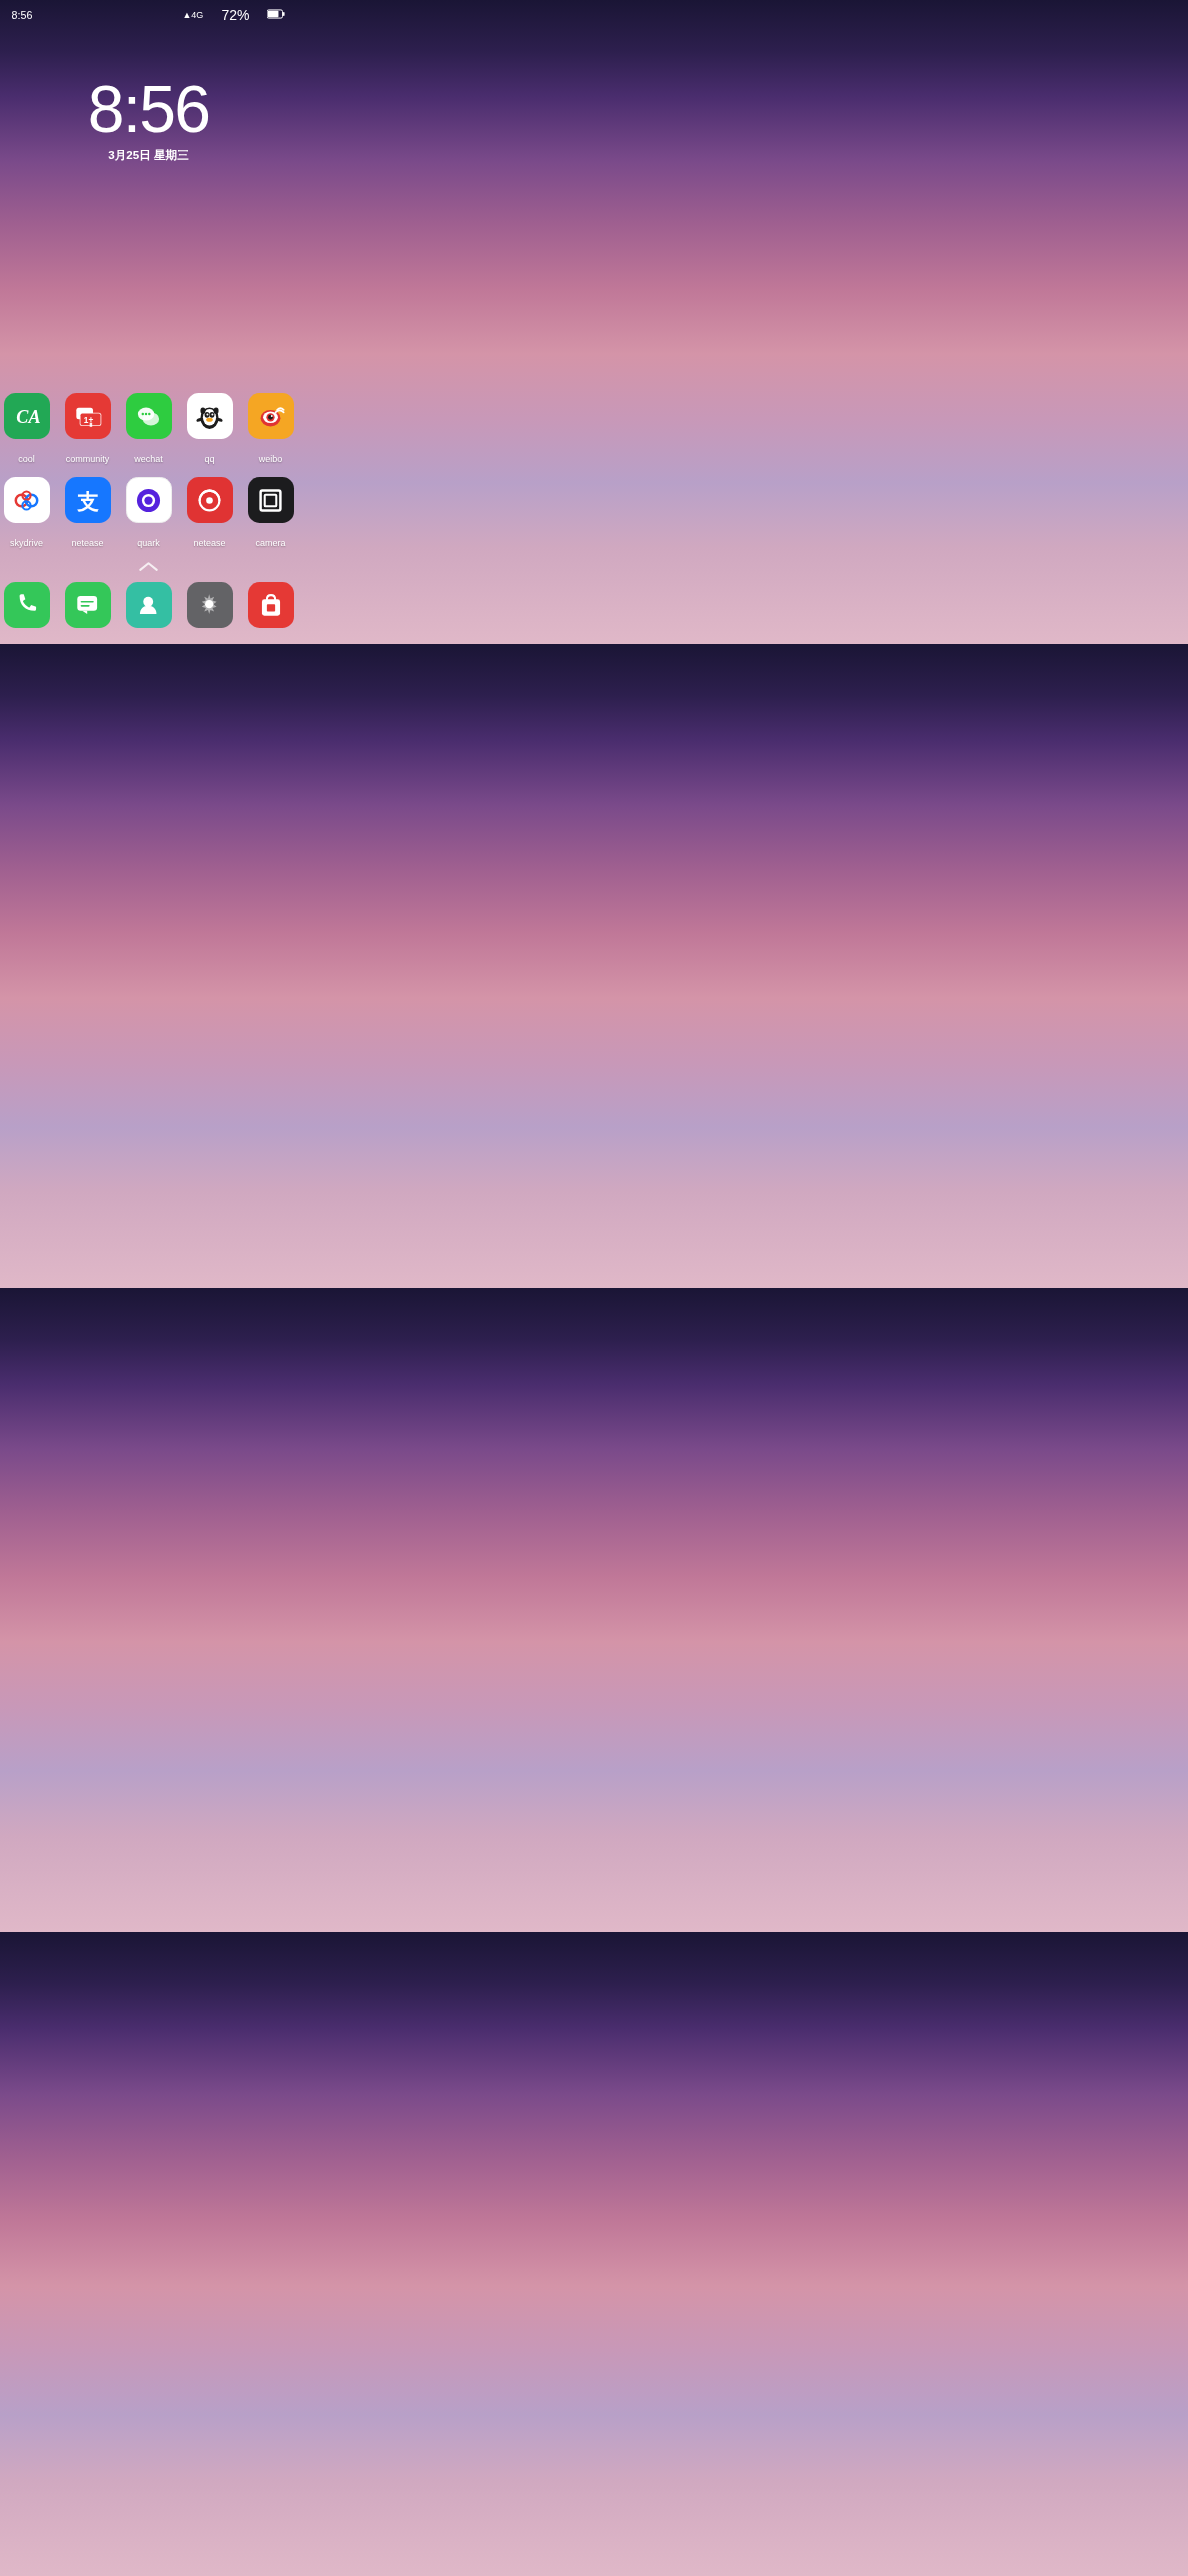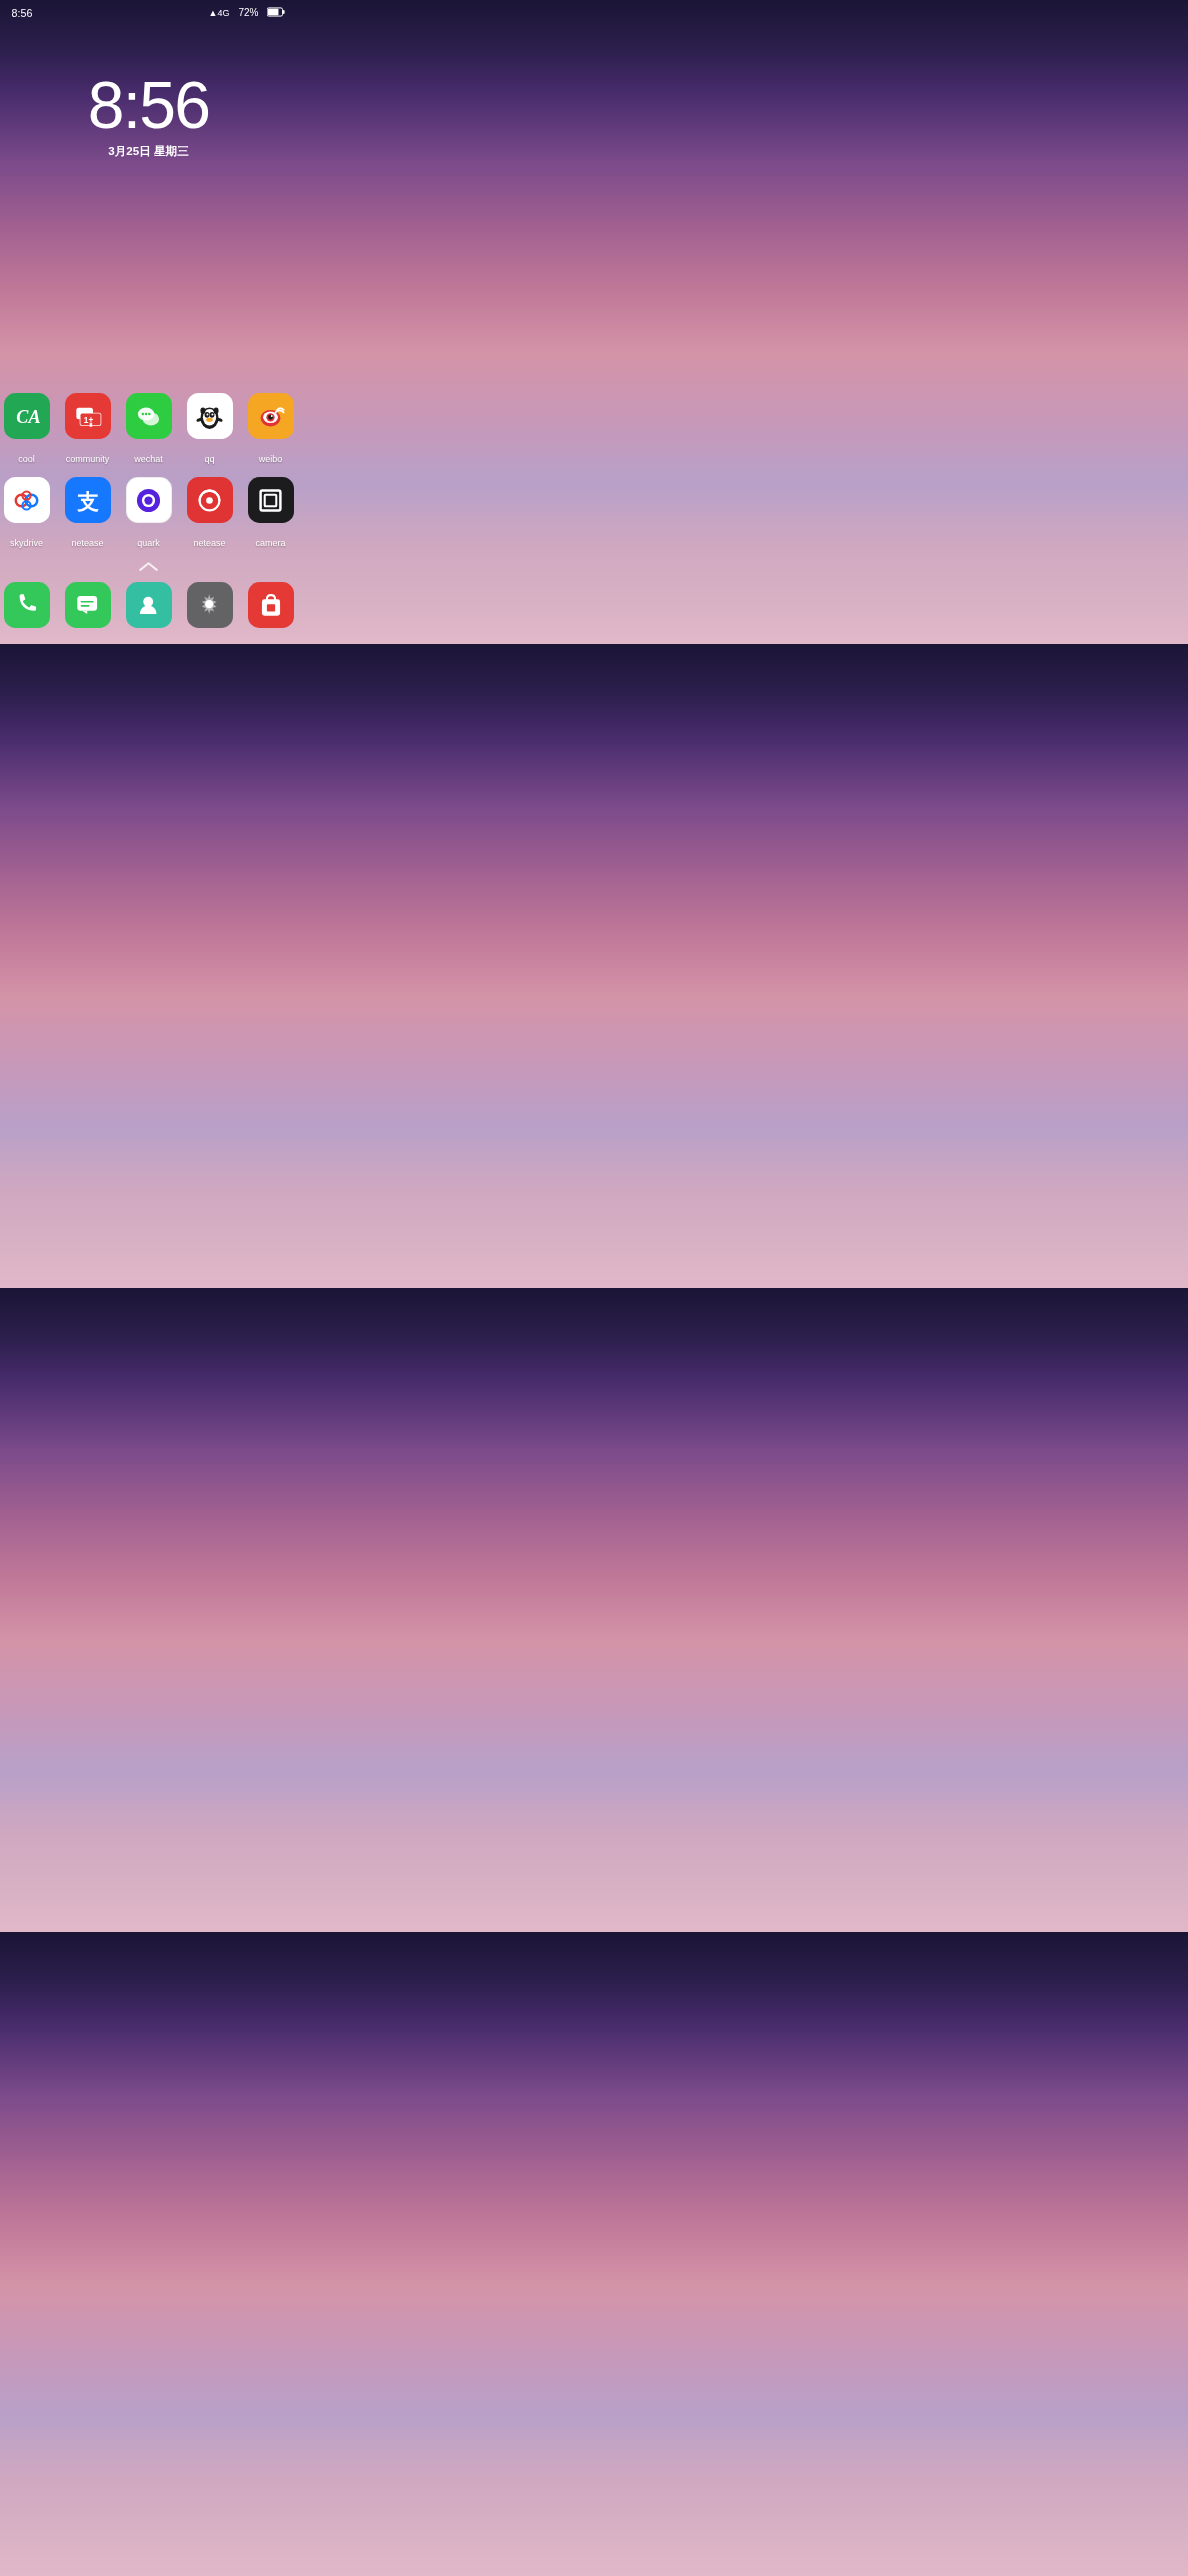--- a/index.html
+++ b/index.html
@@ -38,21 +38,21 @@
 
     .status-time {
       color: #ffffff;
       font-size: 10.7px;
       font-weight: 500;
     }
 
     .status-right {
       display: flex;
       align-items: center;
-      gap: 9px;
+      gap: 18px;
       color: #ffffff;
       font-size: 10px;
     }
 
     
     .clock-area {
       display: flex;
       flex-direction: column;
       align-items: center;
       margin-top: 50px;
@@ -162,21 +162,21 @@
     .icon-settings { background: #636366; }
     .icon-appstore { background: #e53935; }
   </style>
 </head>
 <body>
 
 <div class="status-bar">
   <span class="status-time">8:56</span>
   <div class="status-right">
     <span style="font-size:9px;">▲4G</span>
-    <span style="font-size:10px;">72%</span>
+    <span style="font-size:14px;">72%</span>
     <span>
       <svg width="18" height="10" viewBox="0 0 22 12">
         <rect x="0" y="1" width="19" height="10" rx="2" ry="2" fill="none" stroke="white" stroke-width="1.2"></rect>
         <rect x="19.5" y="3.5" width="2" height="5" rx="1" fill="white"></rect>
         <rect x="1" y="2" width="13" height="8" rx="1" fill="white"></rect>
       </svg>
     </span>
   </div>
 </div>
 

